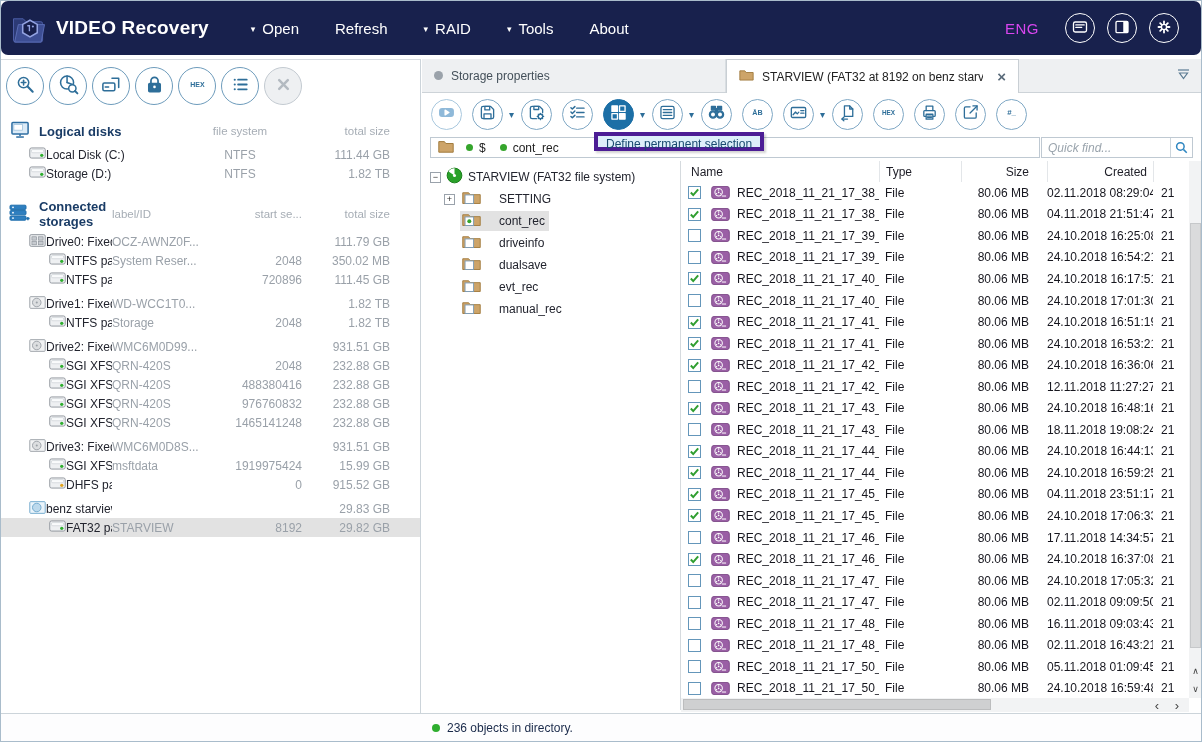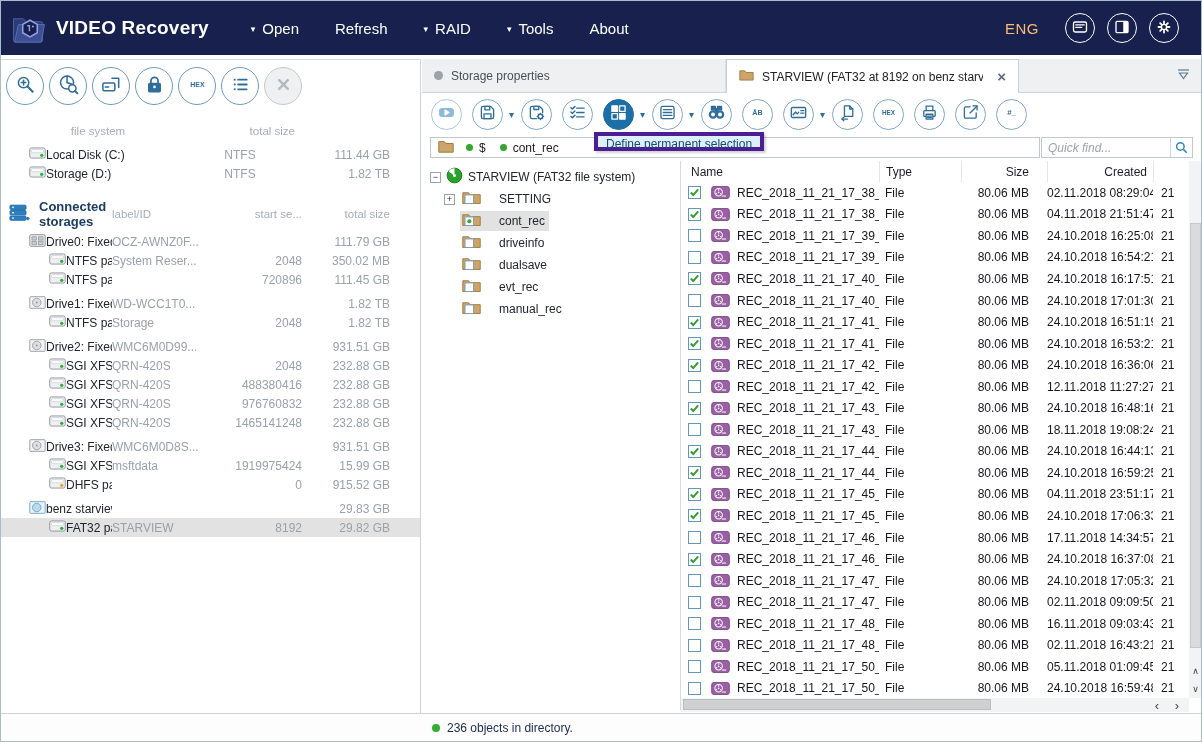--- a/index.html
+++ b/index.html
@@ -1,28 +1,28 @@
 <!DOCTYPE html>
 <html><head>
 <meta charset="utf-8">
 <style>
   html,body{margin:0;padding:0;background:#fff;}
   *{box-sizing:border-box;}
   .window{position:relative;width:1202px;height:742px;border:1px solid #a9bccb;
     font-family:"Liberation Sans",sans-serif;font-size:12px;color:#1f2430;background:#fff;overflow:hidden;}
 
   
-  .topbar{position:absolute;left:0;top:0;width:100%;height:54px;background:#18214d;display:flex;align-items:center;}
+  .topbar{position:absolute;left:0;top:0;width:100%;height:54px;background:#18214d;display:flex;align-items:center;border-radius:7px;}
   .logo{margin-left:10px;display:flex;align-items:center;}
   .app-title{margin-left:8px;color:#fff;font-size:19px;font-weight:bold;letter-spacing:.2px;}
   .menu{display:flex;align-items:center;gap:36px;margin-left:42px;}
   .menu-item{color:#fff;font-size:15px;display:flex;align-items:center;gap:7px;cursor:default;}
   .mcaret{font-size:9px;position:relative;top:1px;}
   .topbar-right{margin-left:auto;display:flex;align-items:center;gap:12px;margin-right:22px;}
-  .lang{color:#fdba74;font-size:15px;margin-right:14px;letter-spacing:.5px;}
+  .lang{color:#d946ef;font-size:15px;margin-right:14px;letter-spacing:.5px;}
   .tb-circle{width:30px;height:30px;border-radius:50%;border:1.6px solid #fff;display:grid;place-items:center;}
   .tb-circle svg{stroke:#fff;fill:none;stroke-width:1.6;stroke-linecap:round;stroke-linejoin:round;width:20px;height:20px;}
 
   
   .main-left{position:absolute;left:0;top:58px;width:420px;bottom:0;background:#fff;border-right:1px solid #ccd4da;border-top:1px solid #d7dce0;}
   .ltoolbar{display:flex;gap:5px;padding:7px 0 4px 5px;}
   .tb-btn{width:38px;height:38px;border-radius:50%;border:1.5px solid #6e9cbc;background:#fff;display:grid;place-items:center;}
   .tb-btn svg{width:23px;height:23px;stroke:#2e6e99;fill:none;stroke-width:1.6;stroke-linecap:round;stroke-linejoin:round;}
   .tb-btn.disabled{border-color:#c3cad1;background:#eef0f2;}
   .tb-btn.disabled svg{stroke:#b3bac1;}
@@ -226,20 +226,31 @@
         </div>
         <div class="tb-btn disabled">
           <span><svg viewBox="0 0 24 24">
               <line x1="7.5" y1="7.5" x2="16.5" y2="16.5" stroke-width="2.6"></line>
               <line x1="16.5" y1="7.5" x2="7.5" y2="16.5" stroke-width="2.6"></line>
             </svg></span>
         </div>
       </div>
 
     <div class="sec-head lgrid">
+      <span class="sec-title">
+        <span>
+          <svg width="19" height="18" viewBox="0 0 20 18">
+              <rect x="1" y="1.2" width="17" height="12" rx="1" fill="#dcebf7" stroke="#2f6fa3" stroke-width="1.6"></rect>
+              <rect x="3" y="3.2" width="9" height="6" fill="#fff" stroke="#9dc0da" stroke-width="0.8"></rect>
+              <line x1="9.5" y1="13.2" x2="9.5" y2="15.4" stroke="#2f6fa3" stroke-width="1.6"></line>
+              <line x1="5.5" y1="16.4" x2="13.5" y2="16.4" stroke="#2f6fa3" stroke-width="1.6"></line>
+            </svg>
+        </span>
+        <span>Logical disks</span>
+      </span>
       <span class="ctr">file system</span>
       <span class="rt">total size</span>
     </div>
     <div id="ldRows">
         <div class="ld-row">
       <span class="namecell">
             <span><svg width="17" height="12" viewBox="0 0 18 13">
                 <rect x="0.6" y="1" width="16.8" height="11" rx="2" fill="#eef0f2" stroke="#8d939a"></rect>
                 <rect x="2.3" y="2.8" width="13.4" height="3.4" rx="1.6" fill="#fafbfc" stroke="#c3c8cd" stroke-width="0.6"></rect>
                 <circle cx="13.6" cy="9" r="1.8" fill="#2fae2f"></circle>

